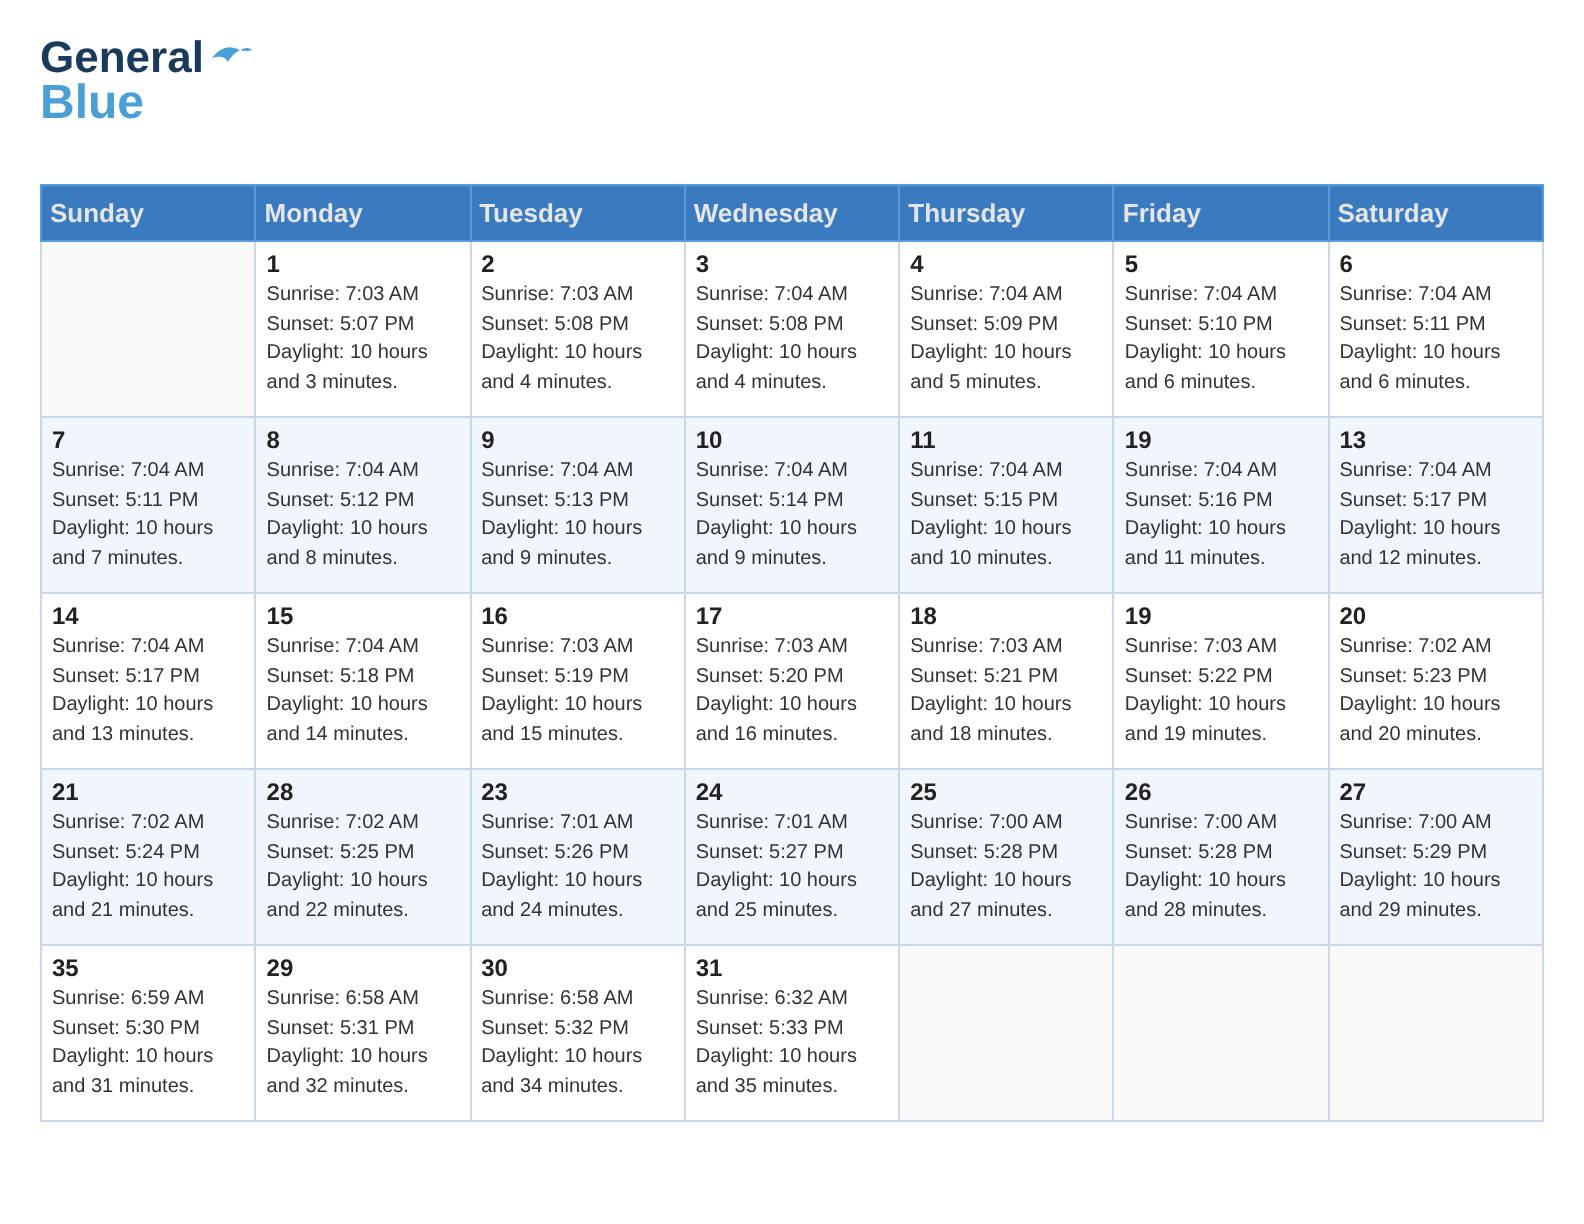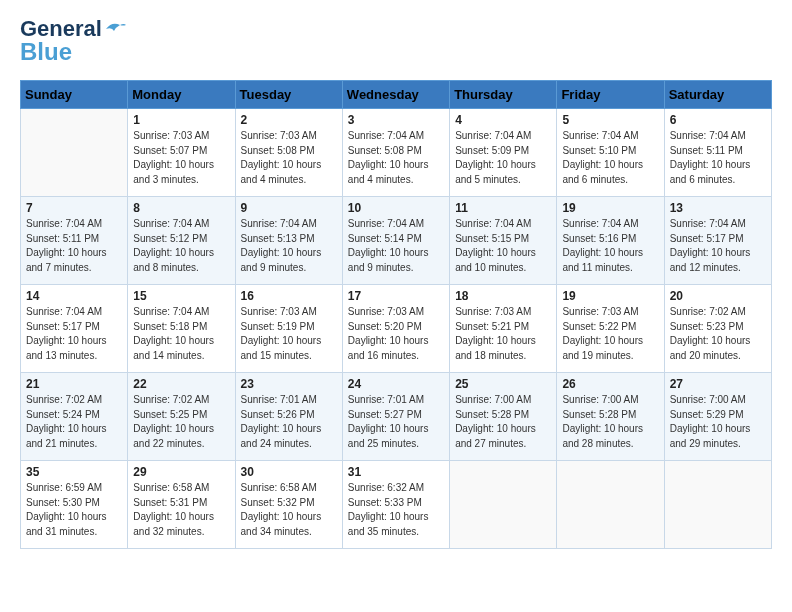--- a/index.html
+++ b/index.html
@@ -7,21 +7,21 @@
       font-family: Arial, sans-serif;
       background: #fff;
       width: 792px;
       min-height: 612px;
       padding: 16px 20px;
     }
     .header-area {
       display: flex;
       justify-content: space-between;
       align-items: flex-start;
-      margin-bottom: 14px;
+      margin-bottom: 26px;
     }
     .logo {
       display: flex;
       flex-direction: column;
       align-items: flex-start;
     }
     .title-area {
       text-align: right;
     }
     .month-title {
@@ -33,21 +33,21 @@
       font-size: 14px;
       color: #333;
     }
     table {
       width: 100%;
       border-collapse: collapse;
       table-layout: fixed;
     }
     th {
       background-color: #3a7abf;
-      color: #000000;
+      color: #e5e5e5;
       font-size: 13px;
       font-weight: bold;
       padding: 6px 4px;
       text-align: left;
       border: 1px solid #5a9ad5;
     }
     td {
       vertical-align: top;
       border: 1px solid #c8d8e8;
       padding: 4px 5px;
@@ -254,21 +254,21 @@
       </tr>
       <tr>
         <td>
           <span class="day-num">21</span>
           <div class="cell-info" style="white-space: pre-line;">Sunrise: 7:02 AM
 Sunset: 5:24 PM
 Daylight: 10 hours
 and 21 minutes.</div>
         </td>
         <td>
-          <span class="day-num">22</span>
+          <span class="day-num">28</span>
           <div class="cell-info" style="white-space: pre-line;">Sunrise: 7:02 AM
 Sunset: 5:25 PM
 Daylight: 10 hours
 and 22 minutes.</div>
         </td>
         <td>
           <span class="day-num">23</span>
           <div class="cell-info" style="white-space: pre-line;">Sunrise: 7:01 AM
 Sunset: 5:26 PM
 Daylight: 10 hours

